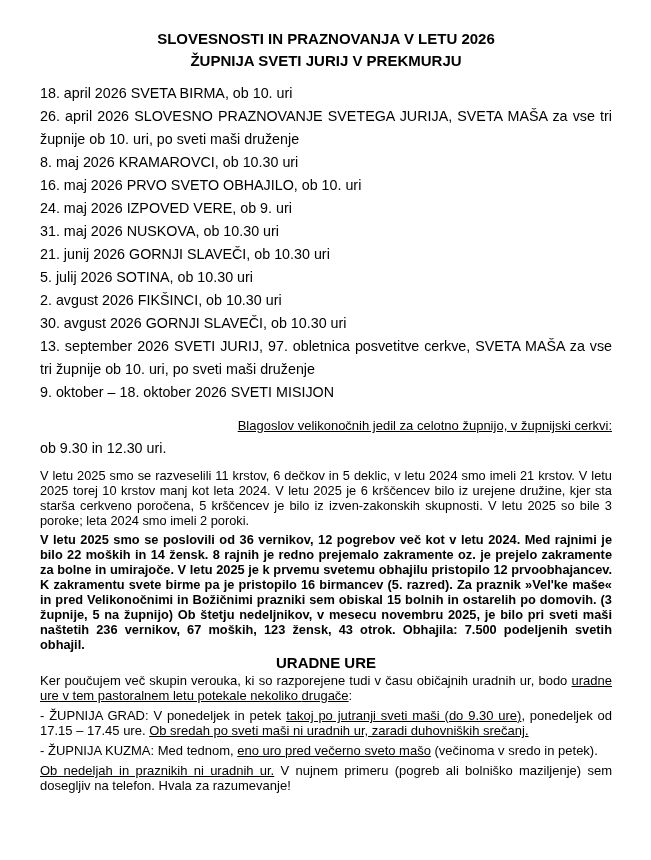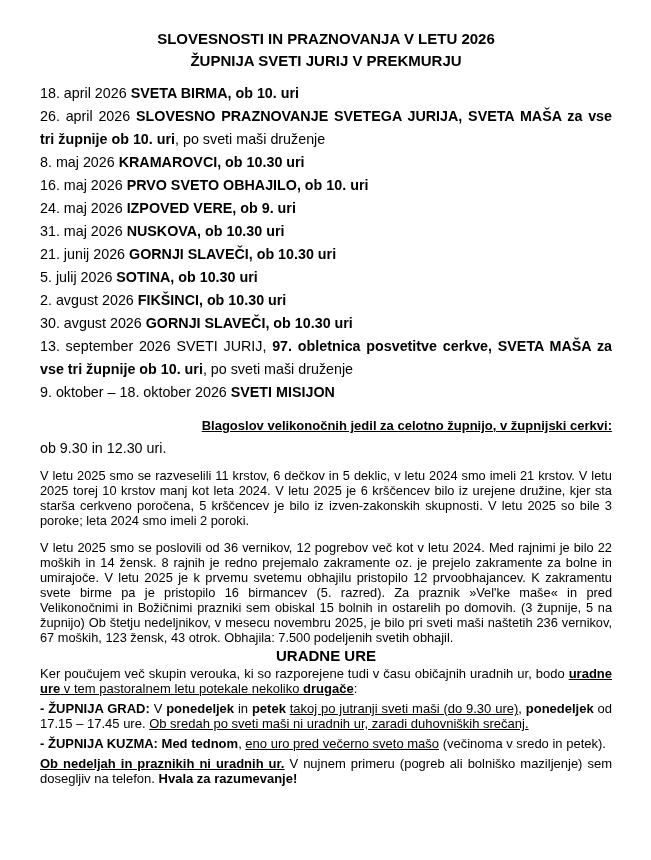--- a/index.html
+++ b/index.html
@@ -31,33 +31,33 @@
   }
   .blessing-time {
     margin: 0;
     font-size: 14.3px; line-height: 23px;
   }
   .stats {
     margin: 8px 0 0 0;
     font-size: 12.8px; line-height: 15px;
     text-align: justify;
   }
-  .stats + .stats { margin-top: 12px; }
+  .stats + .stats { margin-top: 4px; font-weight: bold; }
   .section-heading {
     margin: 2px 0 1px 0;
     font-size: 15px; font-weight: bold;
     text-align: center; line-height: 18px;
   }
   .body {
     margin: 0;
     font-size: 13px; line-height: 15px;
     text-align: justify;
   }
   .item { margin-top: 5px; }
-  .b { font-weight: bold; }
+  .b { font-weight: normal; }
   .u { text-decoration: underline; }
 </style>
 </head>
 <body>
 
 <div class="page">
 
   <h1 class="title">SLOVESNOSTI IN PRAZNOVANJA V LETU 2026</h1>
   <h1 class="title">ŽUPNIJA SVETI JURIJ V PREKMURJU</h1>
 

